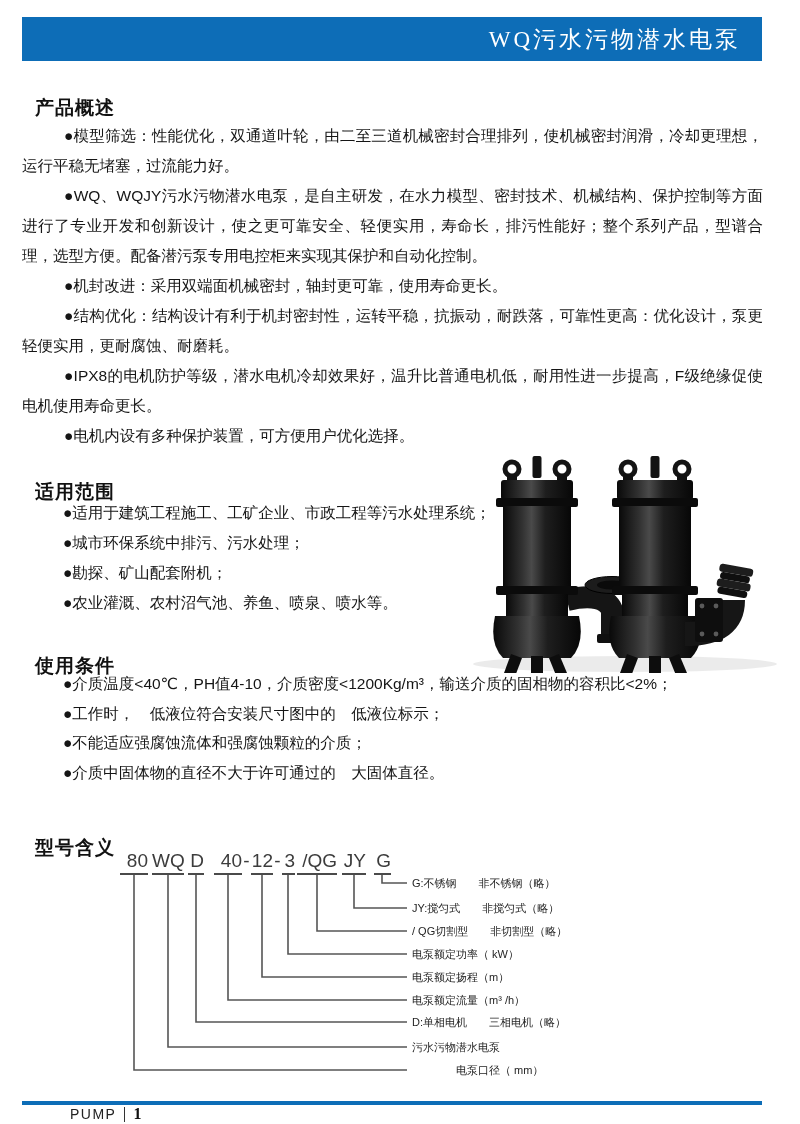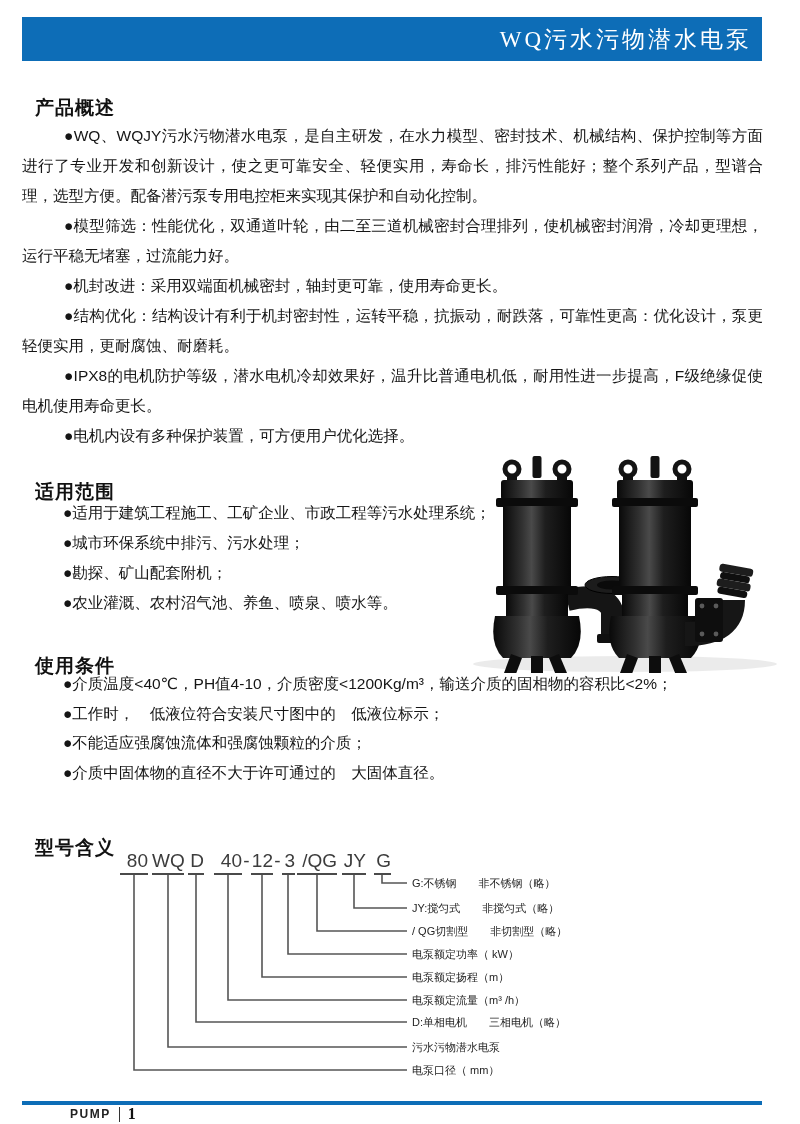--- a/index.html
+++ b/index.html
@@ -5,21 +5,21 @@
   :root { --accent:#0d6db7; }
   html,body { margin:0; padding:0; background:#fff; }
   .page {
     position:relative; width:800px; height:1124px; background:#ffffff;
     font-family:"Liberation Sans","DejaVu Sans",sans-serif; color:#1a1a1a;
     overflow:hidden;
   }
   .header-bar {
     position:absolute; left:22px; top:17px; width:740px; height:44px;
     background:var(--accent); display:flex; align-items:center;
-    justify-content:flex-end; padding-right:10px; box-sizing:border-box;
+    justify-content:flex-end; padding-right:21px; box-sizing:border-box;
   }
   .header-title {
     color:#ffffff; font-family:"Liberation Serif","DejaVu Serif",serif;
     font-size:23px; letter-spacing:3px; font-weight:400; white-space:nowrap;
   }
   h2.sec {
     position:absolute; left:22px; margin:13px; font-size:19px; font-weight:700;
     letter-spacing:1px; color:#111;
   }
   .overview-text { position:absolute; left:22px; top:121px; width:741px; }
@@ -50,37 +50,37 @@
     pointer-events:none;
   }
   .footer-line {
     position:absolute; left:22px; top:1101px; width:740px; height:4px;
     background:var(--accent);
   }
   .footer-meta {
     position:absolute; left:70px; top:1105px; height:18px;
     display:flex; align-items:center; gap:8px;
   }
-  .brand { font-size:12px; font-weight:700; letter-spacing:1.5px; color:#222;text-align:right; }
+  .brand { font-size:14px; font-weight:400; letter-spacing:1.5px; color:#222;text-align:right; }
   .sep { width:0; height:15px; border-left:1.5px solid #333; }
   .pageno { font-size:16px; font-weight:700; font-family:"Liberation Serif","DejaVu Serif",serif; color:#111; }
 </style>
 </head>
 <body>
 
 <div class="page">
 
   <div class="header-bar">
     <span class="header-title">WQ污水污物潜水电泵</span>
   </div>
 
   <h2 class="sec" style="top:82px;">产品概述</h2>
   <div class="overview-text">
+    <p>●模型筛选：性能优化，双通道叶轮，由二至三道机械密封合理排列，使机械密封润滑，冷却更理想，运行平稳无堵塞，过流能力好。</p>
     <p>●WQ、WQJY污水污物潜水电泵，是自主研发，在水力模型、密封技术、机械结构、保护控制等方面进行了专业开发和创新设计，使之更可靠安全、轻便实用，寿命长，排污性能好；整个系列产品，型谱合理，选型方便。配备潜污泵专用电控柜来实现其保护和自动化控制。</p>
-    <p>●模型筛选：性能优化，双通道叶轮，由二至三道机械密封合理排列，使机械密封润滑，冷却更理想，运行平稳无堵塞，过流能力好。</p>
     <p>●机封改进：采用双端面机械密封，轴封更可靠，使用寿命更长。</p>
     <p>●结构优化：结构设计有利于机封密封性，运转平稳，抗振动，耐跌落，可靠性更高：优化设计，泵更轻便实用，更耐腐蚀、耐磨耗。</p>
     <p>●IPX8的电机防护等级，潜水电机冷却效果好，温升比普通电机低，耐用性进一步提高，F级绝缘促使电机使用寿命更长。</p>
     <p>●电机内设有多种保护装置，可方便用户优化选择。</p>
   </div>
 
   <h2 class="sec" style="top:466px;">适用范围</h2>
   <div class="blist app-list">
     <div class="bitem">●适用于建筑工程施工、工矿企业、市政工程等污水处理系统；</div>
     <div class="bitem">●城市环保系统中排污、污水处理；</div>
@@ -197,21 +197,21 @@
   </svg>
 
   <div class="model-label" style="top:872px;">G:不锈钢　　非不锈钢（略）</div>
   <div class="model-label" style="top:897px;">JY:搅匀式　　非搅匀式（略）</div>
   <div class="model-label" style="top:920px;">/ QG切割型　　非切割型（略）</div>
   <div class="model-label" style="top:943px;">电泵额定功率（ kW）</div>
   <div class="model-label" style="top:966px;">电泵额定扬程（m）</div>
   <div class="model-label" style="top:989px;">电泵额定流量（m³ /h）</div>
   <div class="model-label" style="top:1011px;">D:单相电机　　三相电机（略）</div>
   <div class="model-label" style="top:1036px;">污水污物潜水电泵</div>
-  <div class="model-label" style="top:1059px;">电泵口径（ mm）</div>
+  <div class="model-label" style="top:1059px;margin-left:44px;">电泵口径（ mm）</div>
 
   <div class="footer-line"></div>
   <div class="footer-meta">
     <span class="brand">PUMP</span>
     <span class="sep"></span>
     <span class="pageno">1</span>
   </div>
 
 </div>
 

